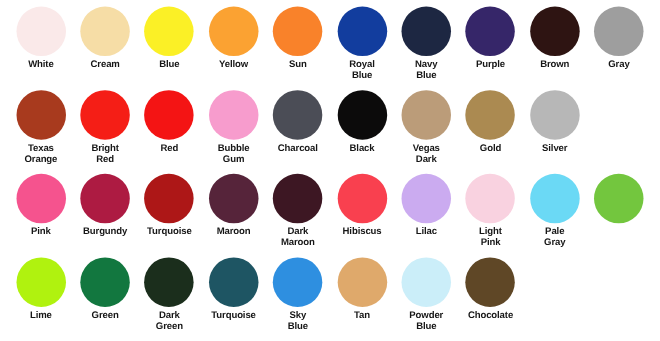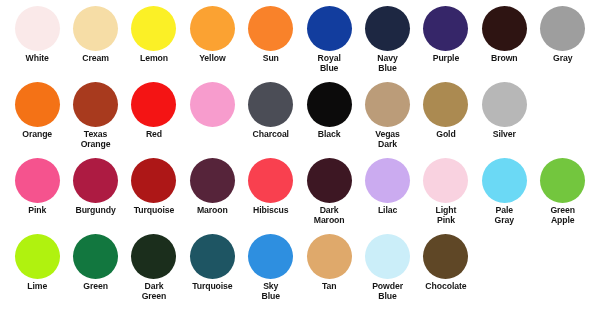--- a/index.html
+++ b/index.html
@@ -65,21 +65,21 @@
       <div class="swatch-cell">
         <div class="swatch-dot" title="#fae9e9" style="background: rgb(250, 233, 233);"></div>
         <div class="swatch-label">White</div>
       </div>
       <div class="swatch-cell">
         <div class="swatch-dot" title="#f6dda6" style="background: rgb(246, 221, 166);"></div>
         <div class="swatch-label">Cream</div>
       </div>
       <div class="swatch-cell">
         <div class="swatch-dot" title="#fbf026" style="background: rgb(251, 240, 38);"></div>
-        <div class="swatch-label">Lemon</div>
+        <div class="swatch-label">Blue</div>
       </div>
       <div class="swatch-cell">
         <div class="swatch-dot" title="#fba232" style="background: rgb(251, 162, 50);"></div>
         <div class="swatch-label">Yellow</div>
       </div>
       <div class="swatch-cell">
         <div class="swatch-dot" title="#f9822a" style="background: rgb(249, 130, 42);"></div>
         <div class="swatch-label">Sun</div>
       </div>
       <div class="swatch-cell">
@@ -98,33 +98,34 @@
         <div class="swatch-dot" title="#2e1412" style="background: rgb(46, 20, 18);"></div>
         <div class="swatch-label">Brown</div>
       </div>
       <div class="swatch-cell">
         <div class="swatch-dot" title="#9e9e9e" style="background: rgb(158, 158, 158);"></div>
         <div class="swatch-label">Gray</div>
       </div>
     </div>
     <div class="swatch-row">
       <div class="swatch-cell">
-        <div class="swatch-dot" title="#f47216" style="background: rgb(244, 114, 22);"></div>
-        <div class="swatch-label">Orange</div>
-      </div>
-      <div class="swatch-cell">
         <div class="swatch-dot" title="#a83a1e" style="background: rgb(168, 58, 30);"></div>
         <div class="swatch-label">Texas Orange</div>
       </div>
       <div class="swatch-cell">
+        <div class="swatch-dot" title="#f51e16" style="background: rgb(245, 30, 22);"></div>
+        <div class="swatch-label">Bright Red</div>
+      </div>
+      <div class="swatch-cell">
         <div class="swatch-dot" title="#f41414" style="background: rgb(244, 20, 20);"></div>
         <div class="swatch-label">Red</div>
       </div>
       <div class="swatch-cell">
         <div class="swatch-dot" title="#f79ccd" style="background: rgb(247, 156, 205);"></div>
+        <div class="swatch-label">Bubble Gum</div>
       </div>
       <div class="swatch-cell">
         <div class="swatch-dot" title="#4b4d56" style="background: rgb(75, 77, 86);"></div>
         <div class="swatch-label">Charcoal</div>
       </div>
       <div class="swatch-cell">
         <div class="swatch-dot" title="#0c0b0b" style="background: rgb(12, 11, 11);"></div>
         <div class="swatch-label">Black</div>
       </div>
       <div class="swatch-cell">
@@ -151,42 +152,41 @@
       </div>
       <div class="swatch-cell">
         <div class="swatch-dot" title="#ad1717" style="background: rgb(173, 23, 23);"></div>
         <div class="swatch-label">Turquoise</div>
       </div>
       <div class="swatch-cell">
         <div class="swatch-dot" title="#56243a" style="background: rgb(86, 36, 58);"></div>
         <div class="swatch-label">Maroon</div>
       </div>
       <div class="swatch-cell">
+        <div class="swatch-dot" title="#3d1723" style="background: rgb(61, 23, 35);"></div>
+        <div class="swatch-label">Dark Maroon</div>
+      </div>
+      <div class="swatch-cell">
         <div class="swatch-dot" title="#f9404f" style="background: rgb(249, 64, 79);"></div>
         <div class="swatch-label">Hibiscus</div>
       </div>
       <div class="swatch-cell">
-        <div class="swatch-dot" title="#3d1723" style="background: rgb(61, 23, 35);"></div>
-        <div class="swatch-label">Dark Maroon</div>
-      </div>
-      <div class="swatch-cell">
         <div class="swatch-dot" title="#cbabf0" style="background: rgb(203, 171, 240);"></div>
         <div class="swatch-label">Lilac</div>
       </div>
       <div class="swatch-cell">
         <div class="swatch-dot" title="#f9d2e0" style="background: rgb(249, 210, 224);"></div>
         <div class="swatch-label">Light Pink</div>
       </div>
       <div class="swatch-cell">
         <div class="swatch-dot" title="#6bd9f5" style="background: rgb(107, 217, 245);"></div>
         <div class="swatch-label">Pale Gray</div>
       </div>
       <div class="swatch-cell">
         <div class="swatch-dot" title="#73c63e" style="background: rgb(115, 198, 62);"></div>
-        <div class="swatch-label">Green Apple</div>
       </div>
     </div>
     <div class="swatch-row">
       <div class="swatch-cell">
         <div class="swatch-dot" title="#b0f20f" style="background: rgb(176, 242, 15);"></div>
         <div class="swatch-label">Lime</div>
       </div>
       <div class="swatch-cell">
         <div class="swatch-dot" title="#12773f" style="background: rgb(18, 119, 63);"></div>
         <div class="swatch-label">Green</div>

